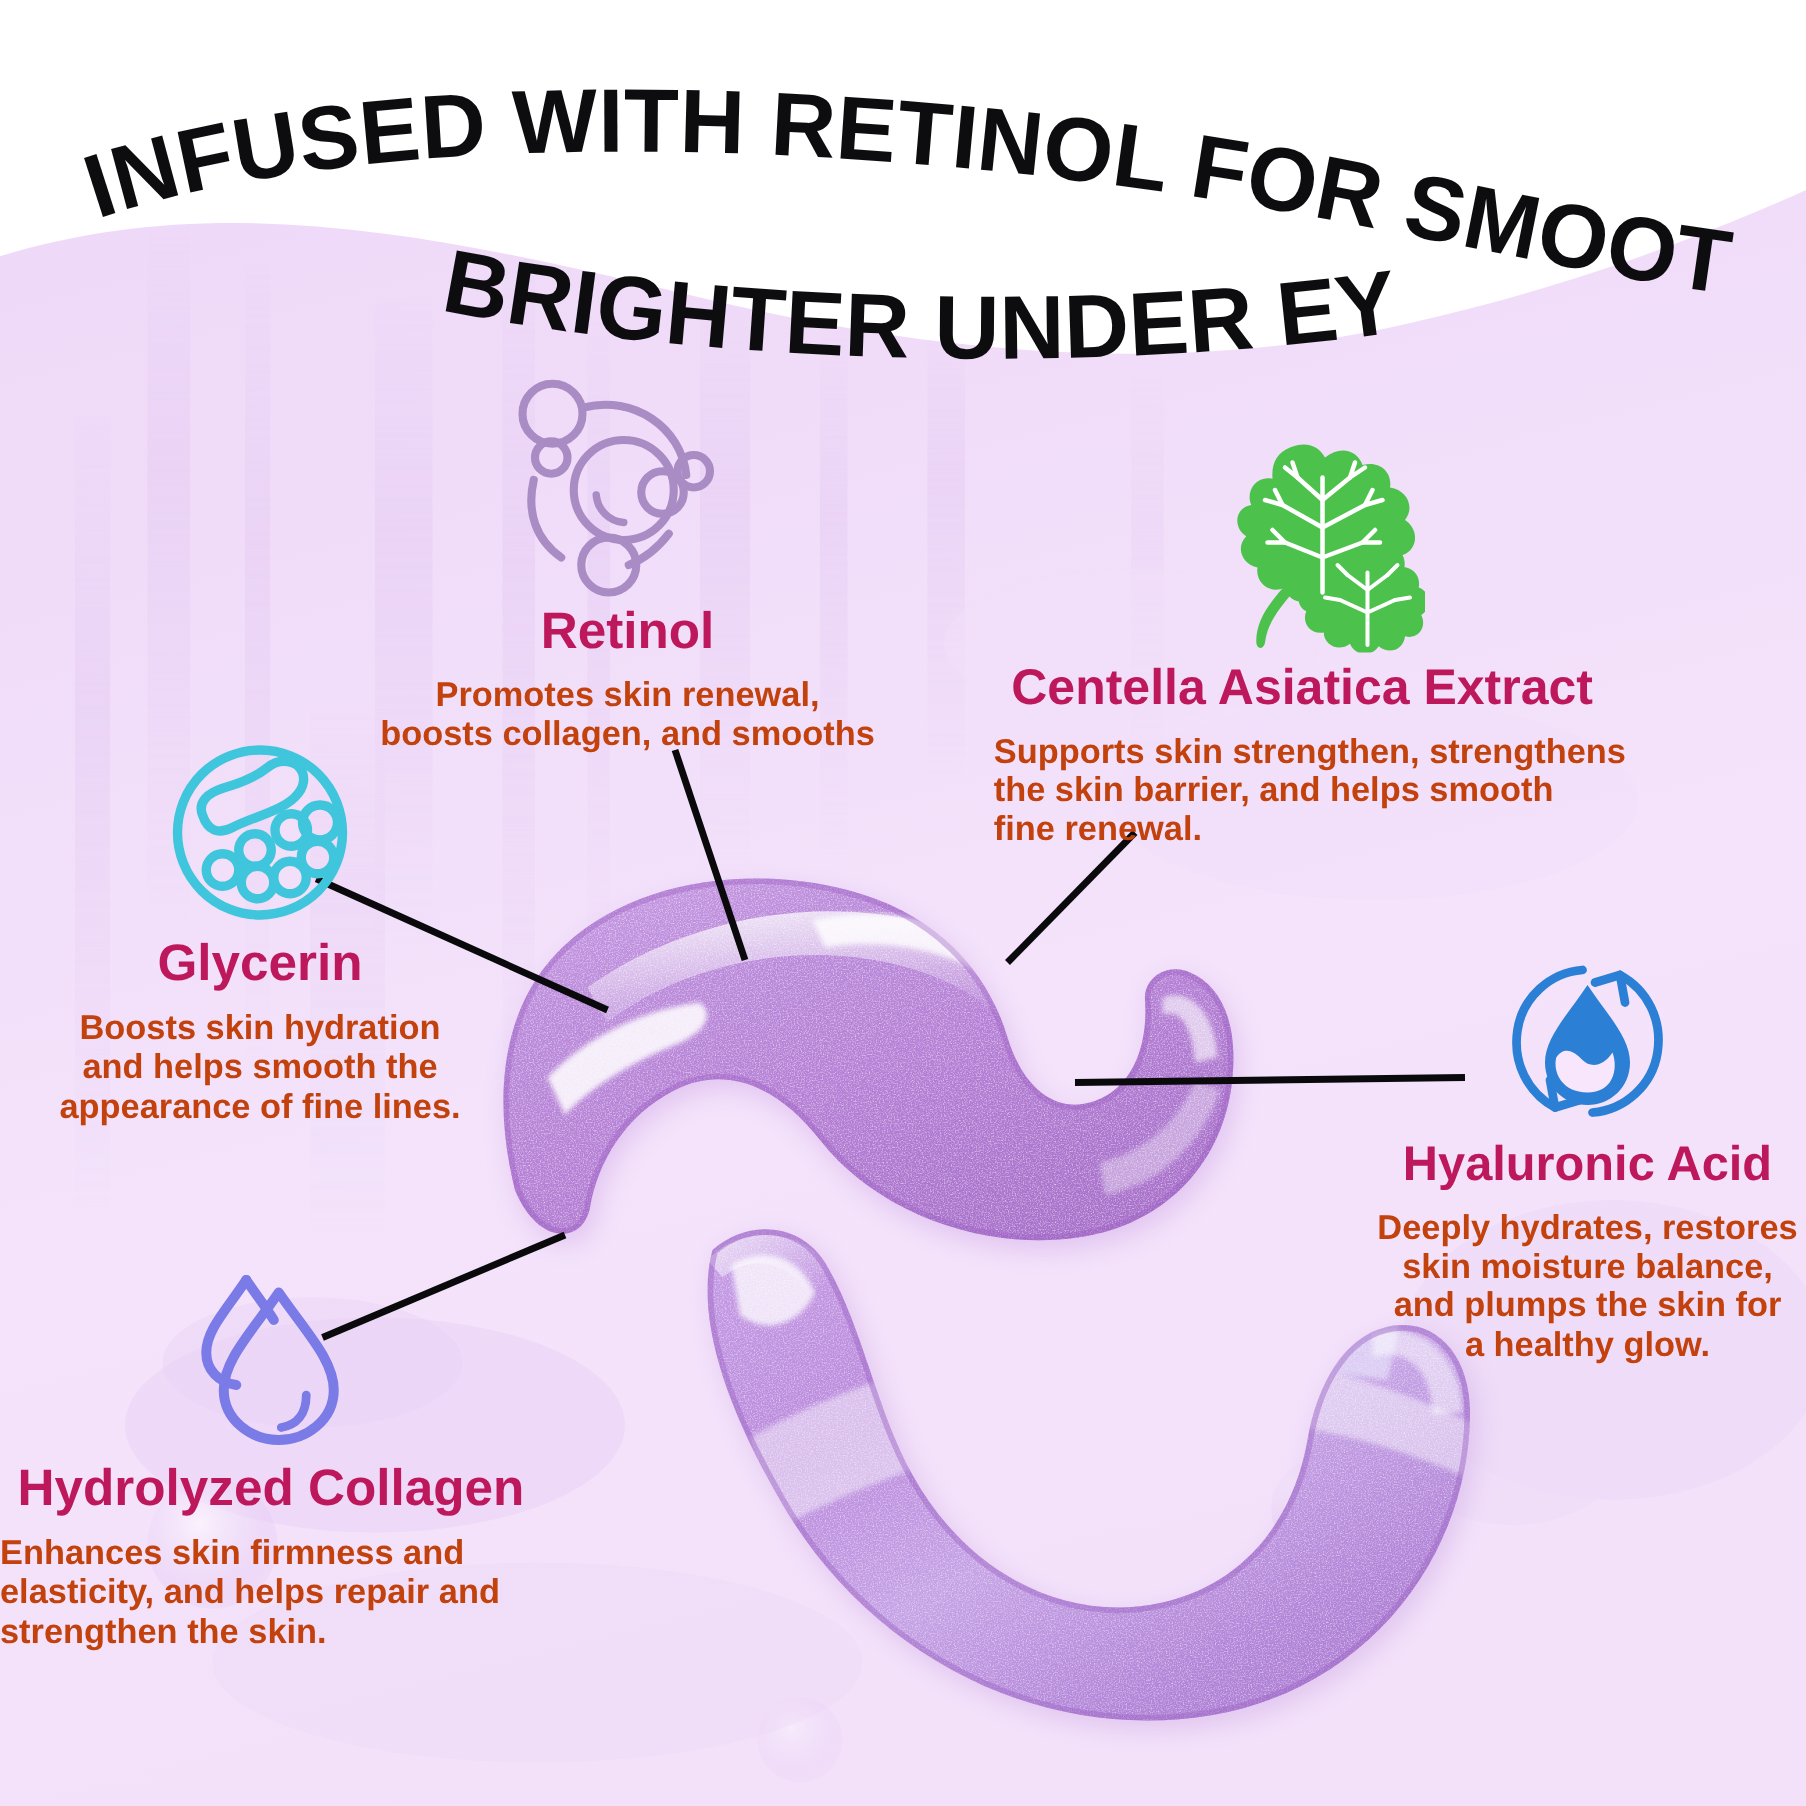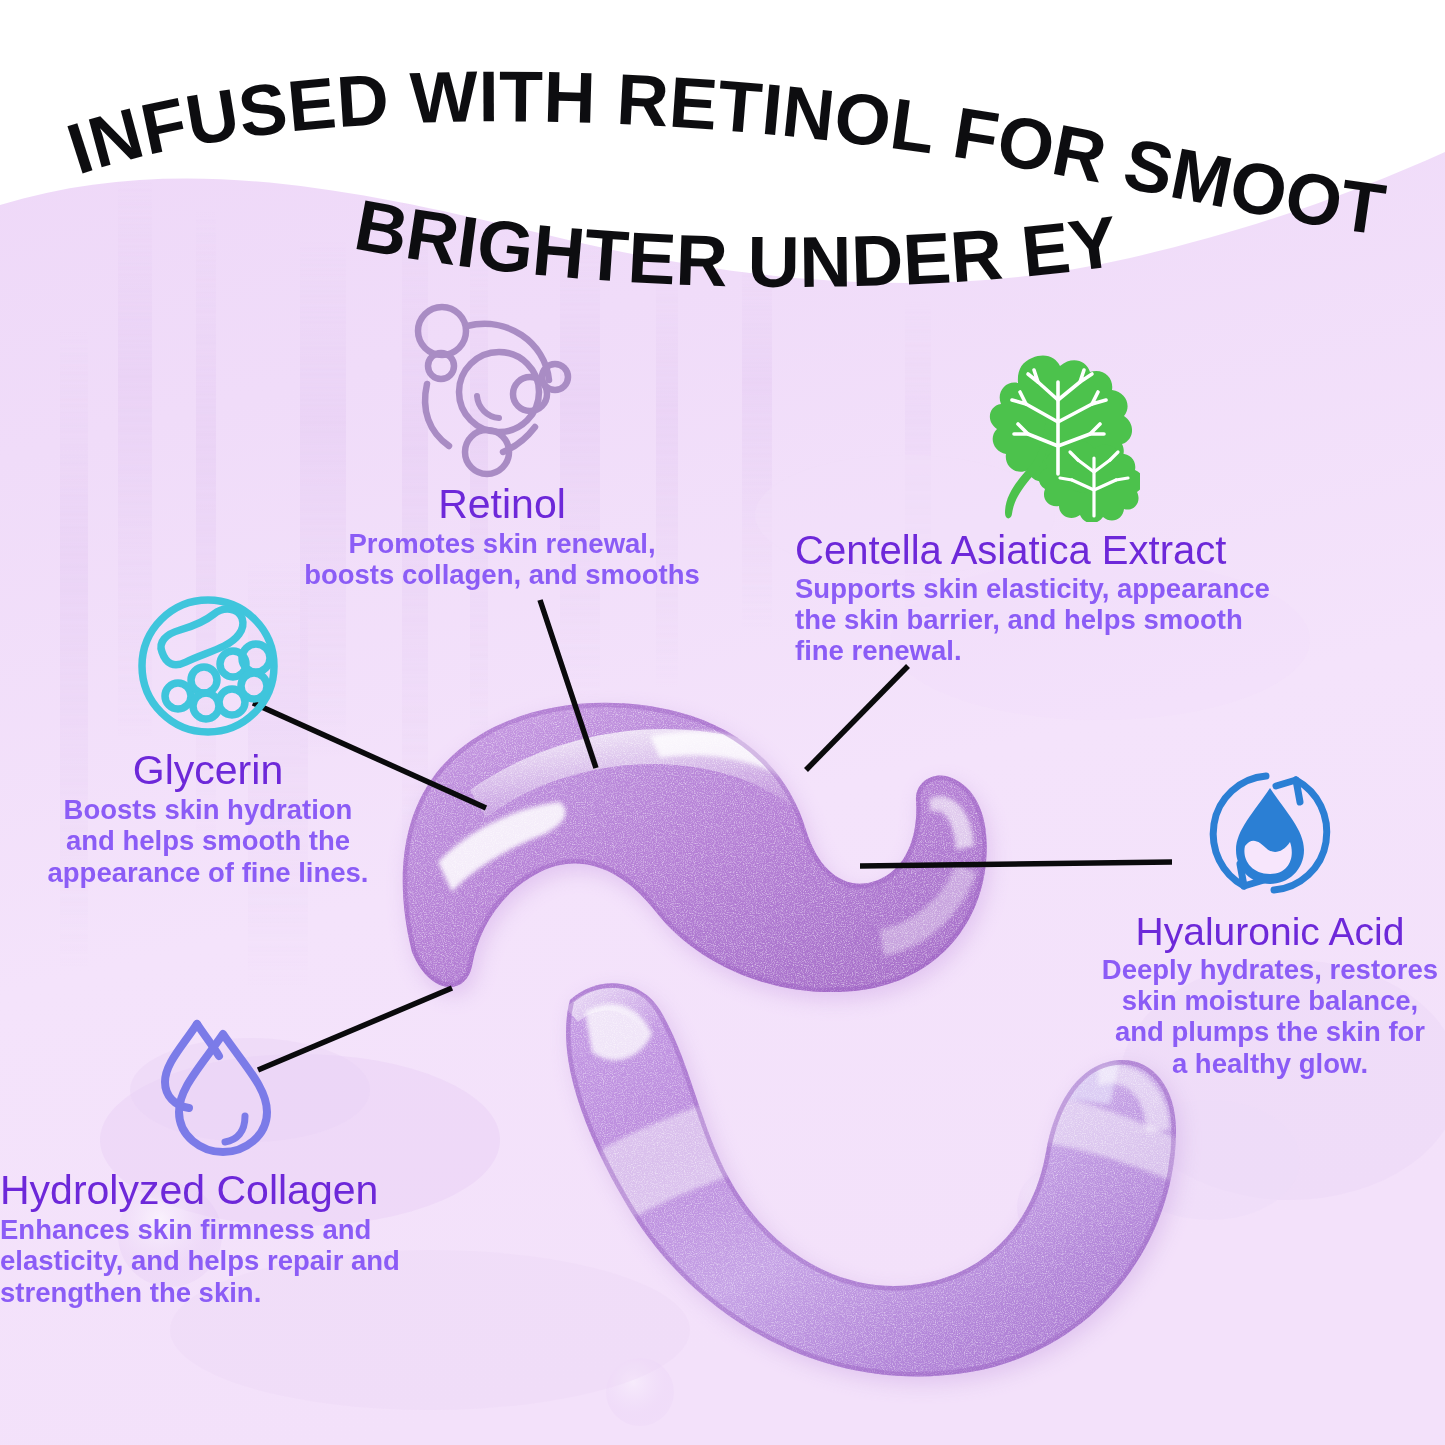--- a/index.html
+++ b/index.html
@@ -33,32 +33,32 @@
   #lines{position:absolute;left:0;top:0;width:1445px;height:1445px;}
   .conn{stroke:#0a0a0c;stroke-width:5.5;stroke-linecap:butt;fill:none;}
 
   
   #patches{position:absolute;left:0;top:0;width:1445px;height:1445px;}
 
   
   .ing{position:absolute;}
   .ing .icon{display:block;margin:0 auto;}
   .ing h3{
-    margin:0;
+    margin:14px;
     font-family:"Liberation Sans",sans-serif;
-    font-weight:normal;
-    color:#6d28d9;
+    font-weight:bold;
+    color:#be185d;
     line-height:1.02;
     white-space:nowrap;
   }
   .ing p{
     margin:2px 0 0 0;
     font-family:"Liberation Sans",sans-serif;
     font-weight:bold;
-    color:#8b5cf6;
+    color:#c2410c;
     line-height:1.14;
   }
 
   
   #ing-retinol{left:262px;top:300px;width:480px;text-align:center;}
   #ing-retinol h3{font-size:41px;margin-top:6px;}
   #ing-retinol p{font-size:27.5px;}
 
   #ing-centella{left:795px;top:352px;width:510px;}
   #ing-centella h3{font-size:40px;margin-top:8px;}
@@ -355,21 +355,21 @@
       <g stroke="#ffffff" stroke-width="3.2" fill="none" stroke-linecap="round">
         <path d="M134,164 L134,106"></path>
         <path d="M134,120 L118,108 M134,120 L150,108"></path>
         <path d="M134,138 L112,128 M134,138 L156,128"></path>
         <path d="M118,108 L110,100 M150,108 L158,100"></path>
         <path d="M112,128 L100,126 M156,128 L168,126"></path>
       </g>
     </svg>
     <h3>Centella Asiatica Extract</h3>
     <p>
-      <span class="nowrapline">Supports skin elasticity, appearance</span>
+      <span class="nowrapline">Supports skin strengthen, strengthens</span>
       <span class="nowrapline">the skin barrier, and helps smooth</span>
       <span class="nowrapline">fine renewal.</span>
     </p>
   </div>
 
   <div class="ing" id="ing-glycerin">
     <svg class="icon" width="160" height="152" viewBox="0 0 160 152">
       <g fill="none" stroke="#3fc5dc" stroke-width="7.5" stroke-linejoin="round">
         <circle cx="80" cy="74" r="66"></circle>
         <path d="M34,60 C 30,50 38,42 52,38 C 66,34 76,30 86,22

